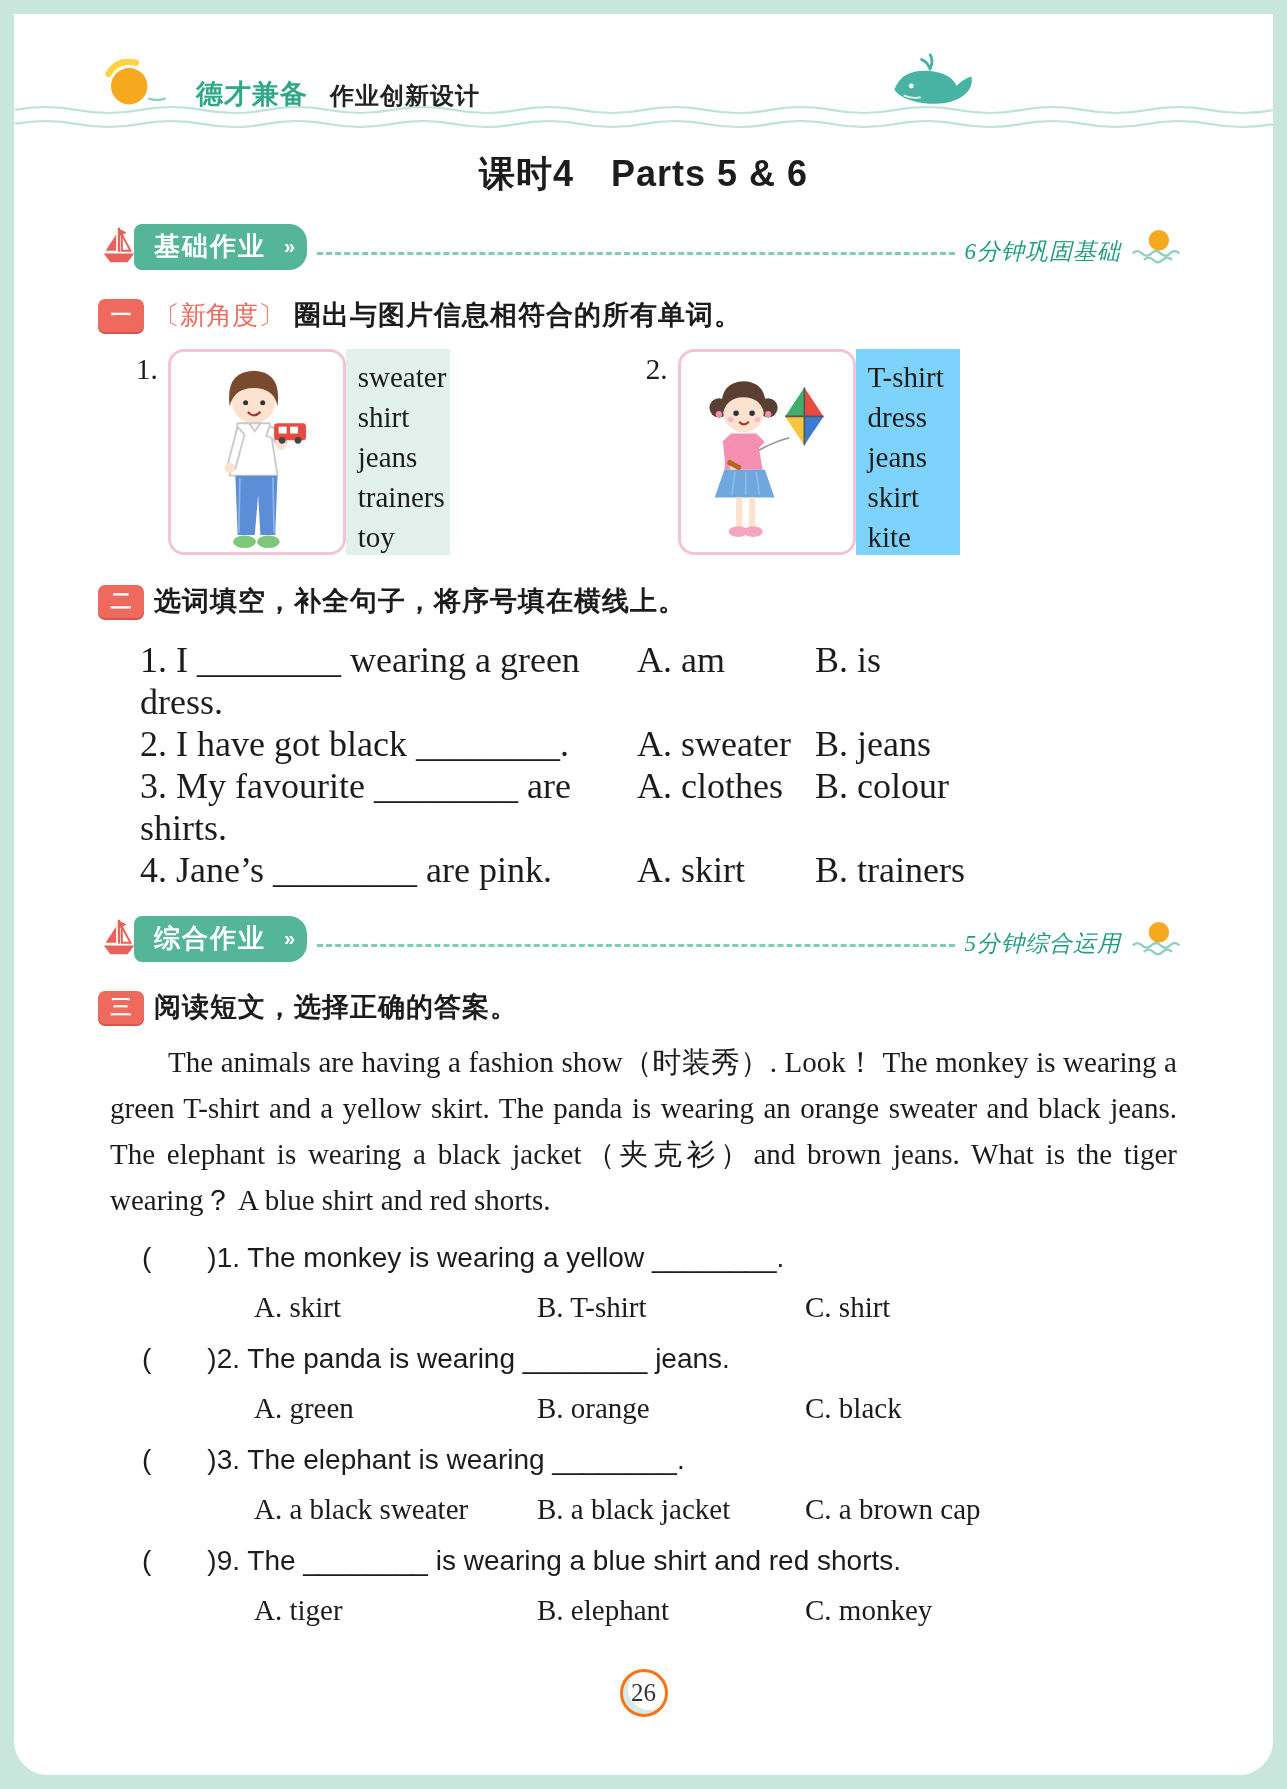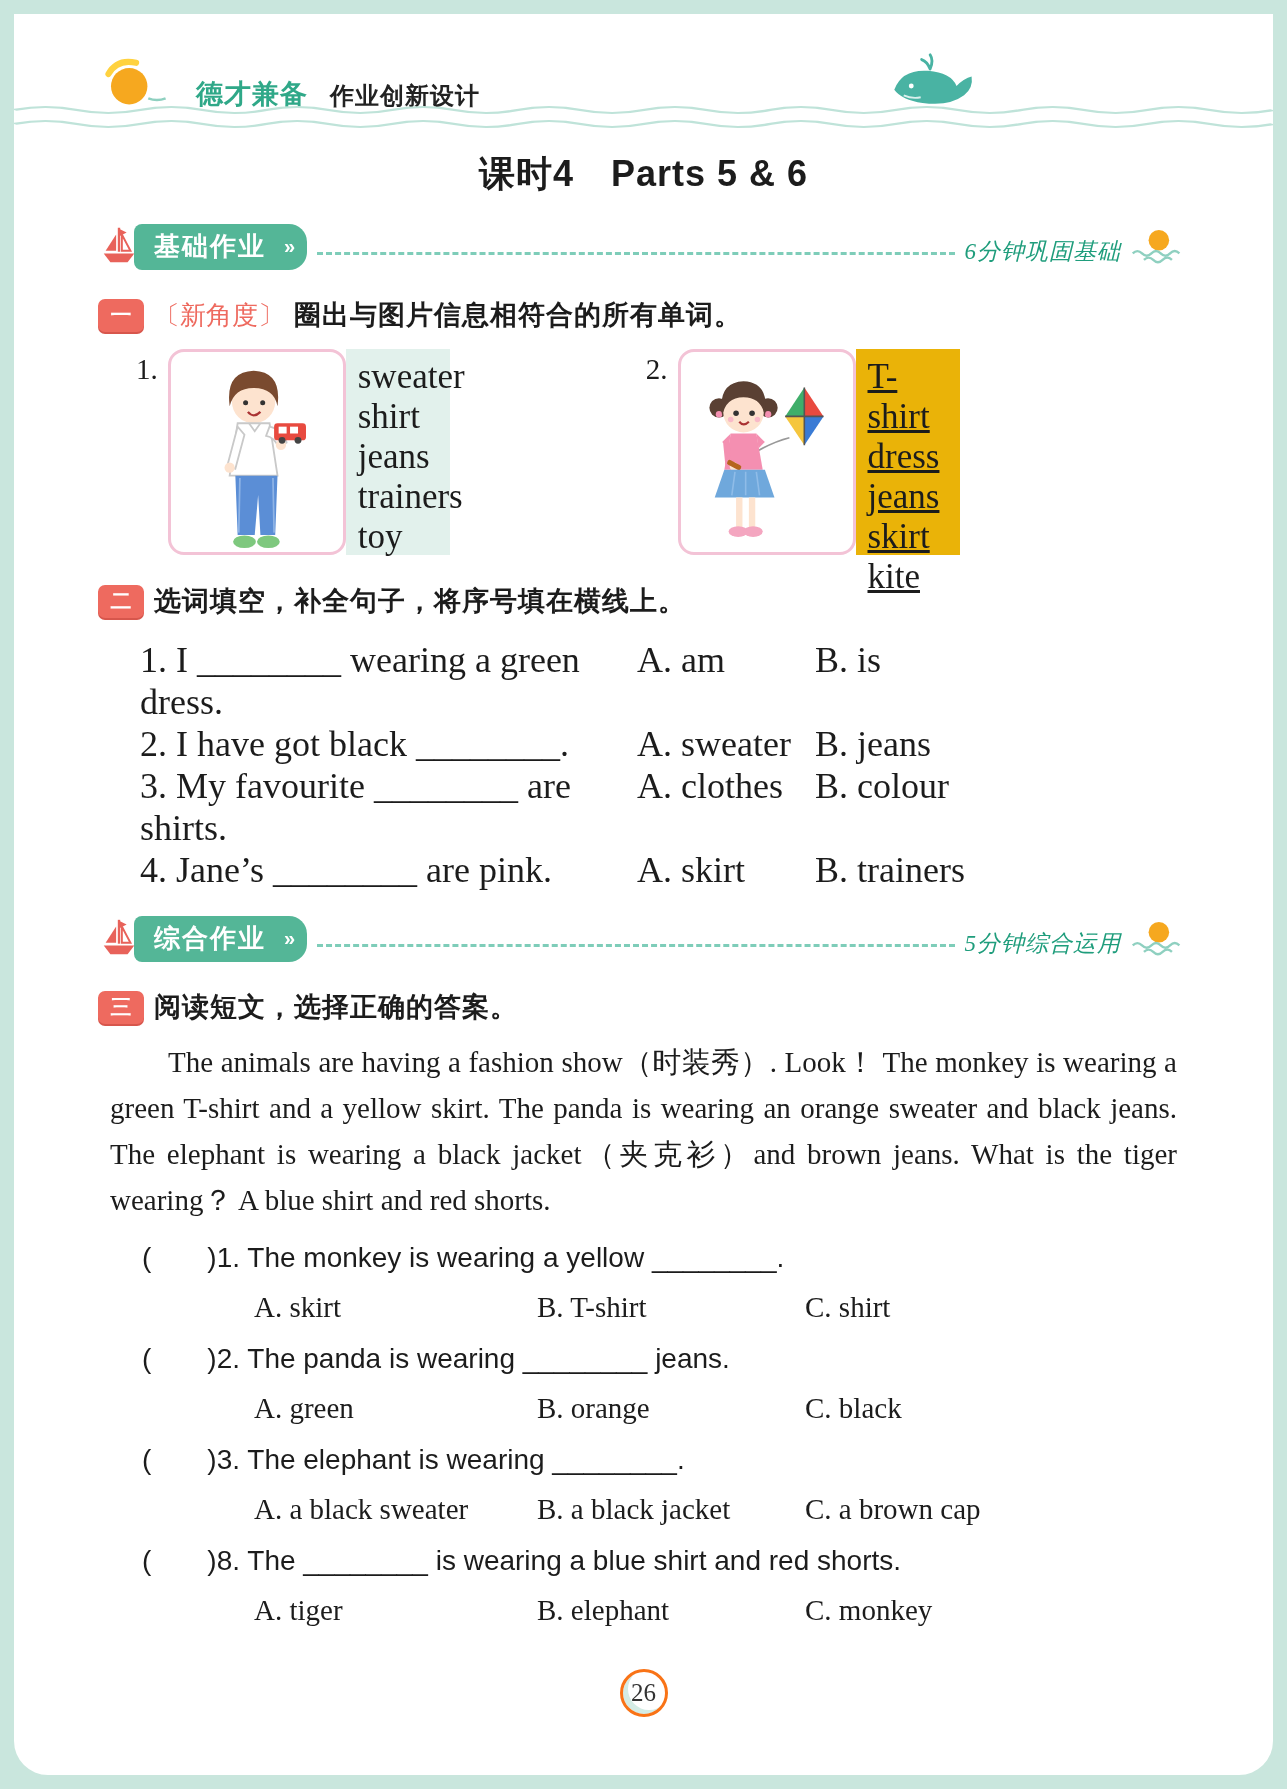--- a/index.html
+++ b/index.html
@@ -65,24 +65,24 @@
   
   .ex1-items { display:flex; margin:16px 0 0 122px; gap:196px; }
   .ex1-item { display:flex; align-items:flex-start; }
   .item-num { font-size:29px; margin:4px 10px 0 0; }
   .pic-box {
     width:178px; height:206px; background:#fff;
     border:3px solid #f3c3d6; border-radius:16px;
     display:flex; align-items:flex-end; justify-content:center;
     overflow:hidden;
   }
-  .word-box { width:104px; height:206px; padding:8px 0 12px 12px; font-size:35px; }
+  .word-box { width:104px; height:206px; padding:8px 0 12px 12px; font-size:29px; }
   .word-box div { line-height:40px; }
   .word-box.mint { background:#e2f1ec; }
-  .word-box.pinkbg { background:#eab308;text-decoration:underline; }
+  .word-box.pinkbg { background:#7dd3fc; }
 
   
   .ex2-grid {
     display:grid; grid-template-columns:497px 178px auto;
     row-gap:0; margin:20px 0 0 126px;
     font-size:36px;
   }
 
   
   .passage {
@@ -330,21 +330,21 @@
       <span>C. black</span>
     </div>
 
     <div class="q-stem">(　　)3. The elephant is wearing ________.</div>
     <div class="q-opts">
       <span>A. a black sweater</span>
       <span>B. a black jacket</span>
       <span>C. a brown cap</span>
     </div>
 
-    <div class="q-stem">(　　)8. The ________ is wearing a blue shirt and red shorts.</div>
+    <div class="q-stem">(　　)9. The ________ is wearing a blue shirt and red shorts.</div>
     <div class="q-opts">
       <span>A. tiger</span>
       <span>B. elephant</span>
       <span>C. monkey</span>
     </div>
   </div>
 
   <div class="page-num">26</div>
 
 </div>

